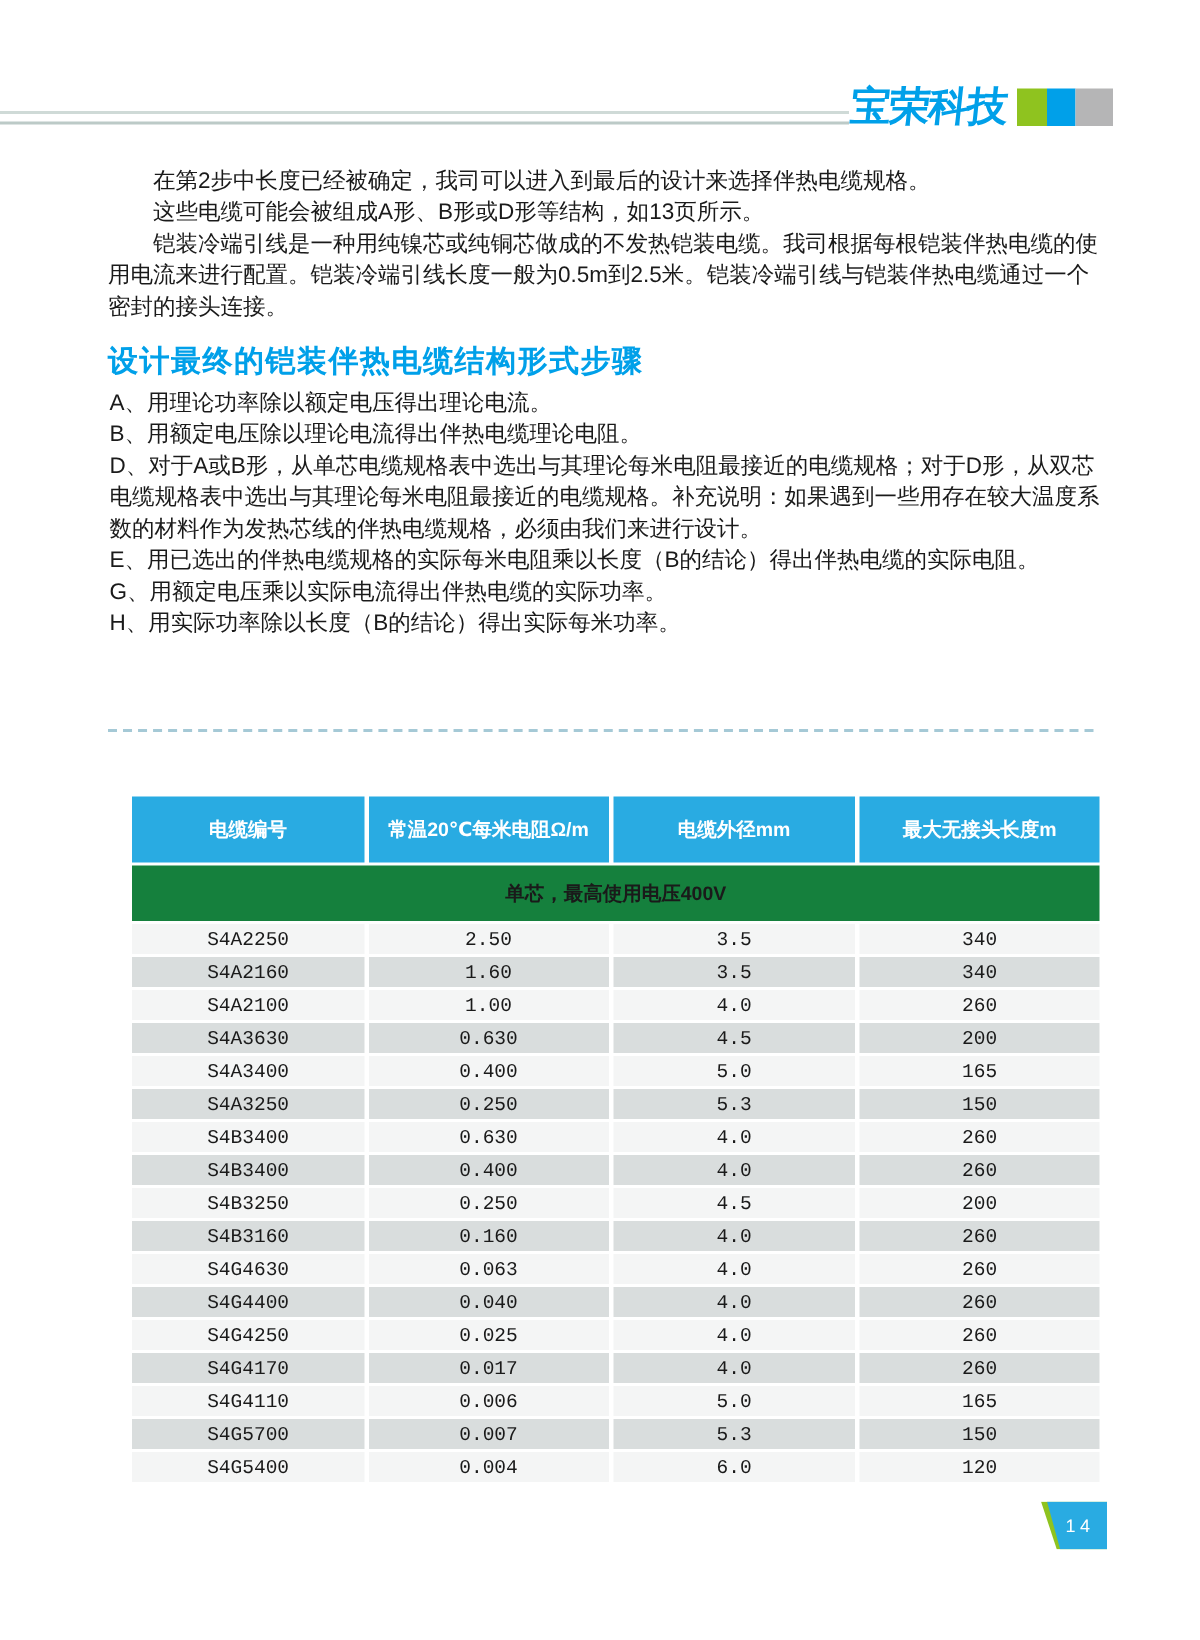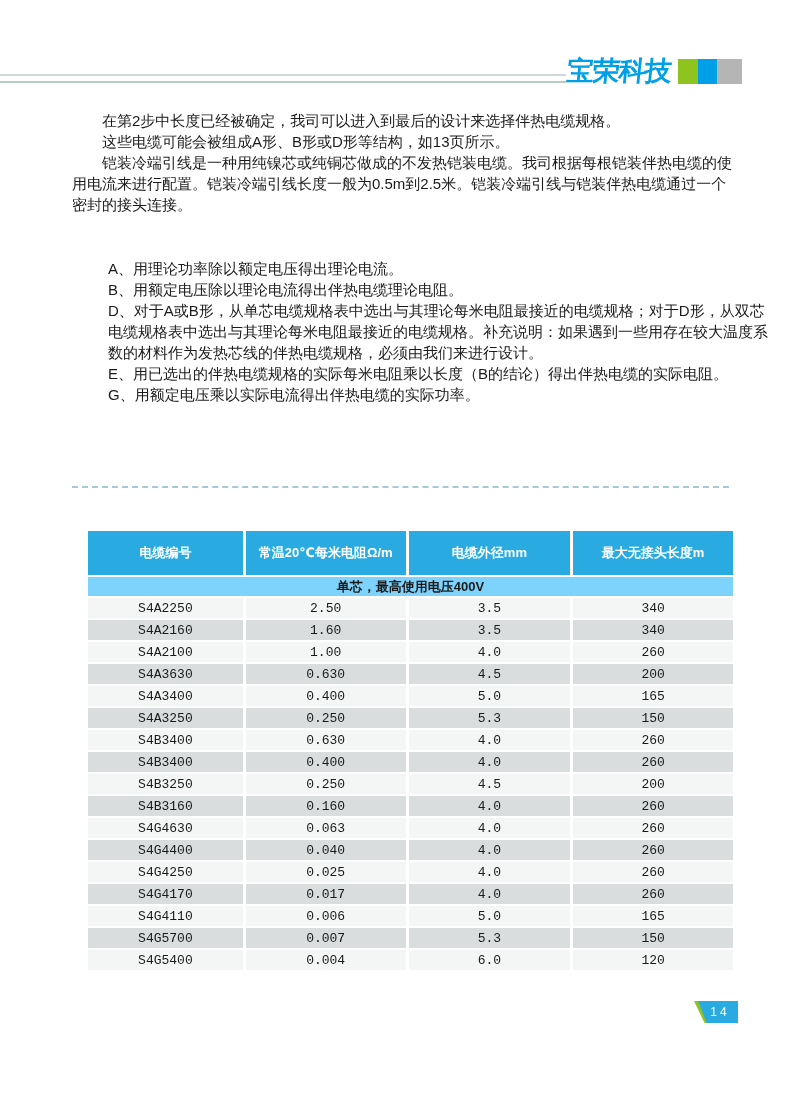--- a/index.html
+++ b/index.html
@@ -26,47 +26,47 @@
   .intro { position:absolute; top:110px; left:72px; width:660px;
            font-size:15px; line-height:21px; }
   .intro p { text-indent:2em; }
 
   
   .section-title { position:absolute; top:227px; left:72px;
                    font-size:20px; font-weight:bold; color:#00a0e9; letter-spacing:1px; }
 
   
   .steps { position:absolute; top:258px; left:73px; width:660px;
-           font-size:15px; line-height:21px;margin-left:35px; }
+           font-size:15px; line-height:21px; }
 
   
   .dashed-divider { position:absolute; top:486px; left:72px; width:657px;
                     border-top:2px dashed #a5c9d6; }
 
   
   .table-caption { position:absolute; top:508px; left:88px; width:645px;
                    text-align:center; font-size:13px; font-weight:bold; }
 
   
   .spec-table { position:absolute; top:531px; left:88px; width:645px; background:#ffffff; }
   .grid4 { display:grid; grid-template-columns:157fr 162fr 164fr 162fr; column-gap:3px; }
   .th { background:#29abe2; color:#ffffff; font-size:13px; font-weight:bold;
         height:44px; display:flex; align-items:center; justify-content:center;
         white-space:nowrap; }
-  .group-row { margin-top:2px; background:#7dd3fc; height:19px;
+  .group-row { margin-top:2px; background:#15803d; height:37px;
                display:flex; align-items:center; justify-content:center;
                font-size:13px; font-weight:bold; }
   .tr { margin-top:2px;font-family:Liberation Mono, monospace; }
   .td { height:20px; display:flex; align-items:center; justify-content:center;
         font-size:13px; }
   #tbody .tr:nth-child(odd)  .td { background:#f4f5f5; }
   #tbody .tr:nth-child(even) .td { background:#d9dddd; }
 
   
-  .page-badge { position:absolute; top:1001px; left:694px; width:44px; height:22px; }
+  .page-badge { position:absolute; top:1001px; left:694px; width:44px; height:32px; }
   .badge-green { position:absolute; inset:0; background:#8fc31f;
                  clip-path:polygon(0 0,100% 0,100% 100%,24% 100%); }
   .badge-blue { position:absolute; top:0; bottom:0; left:4px; right:0; background:#29abe2;
                 clip-path:polygon(0 0,100% 0,100% 100%,22% 100%);
                 display:flex; align-items:center; justify-content:center;
                 color:#ffffff; font-size:12px; letter-spacing:3px; padding-left:4px; }
 </style>
 </head>
 <body>
 
@@ -81,27 +81,29 @@
     <span class="sq sq-blue"></span>
     <span class="sq sq-gray"></span>
   </div>
 
   <div class="intro" id="intro">
       <p>在第2步中长度已经被确定，我司可以进入到最后的设计来选择伴热电缆规格。</p>
       <p>这些电缆可能会被组成A形、B形或D形等结构，如13页所示。</p>
       <p>铠装冷端引线是一种用纯镍芯或纯铜芯做成的不发热铠装电缆。我司根据每根铠装伴热电缆的使用电流来进行配置。铠装冷端引线长度一般为0.5m到2.5米。铠装冷端引线与铠装伴热电缆通过一个密封的接头连接。</p>
     </div>
 
+  <div class="section-title">设计最终的铠装伴热电缆结构形式步骤</div>
 
   <div class="steps" id="steps">
       <div class="step">A、用理论功率除以额定电压得出理论电流。</div>
       <div class="step">B、用额定电压除以理论电流得出伴热电缆理论电阻。</div>
       <div class="step">D、对于A或B形，从单芯电缆规格表中选出与其理论每米电阻最接近的电缆规格；对于D形，从双芯电缆规格表中选出与其理论每米电阻最接近的电缆规格。补充说明：如果遇到一些用存在较大温度系数的材料作为发热芯线的伴热电缆规格，必须由我们来进行设计。</div>
       <div class="step">E、用已选出的伴热电缆规格的实际每米电阻乘以长度（B的结论）得出伴热电缆的实际电阻。</div>
       <div class="step">G、用额定电压乘以实际电流得出伴热电缆的实际功率。</div>
+      <div class="step">H、用实际功率除以长度（B的结论）得出实际每米功率。</div>
     </div>
 
   <div class="dashed-divider"></div>
 
 
   <div class="spec-table">
     <div class="grid4" id="thead">
         <div class="th">电缆编号</div>
         <div class="th">常温20℃每米电阻Ω/m</div>
         <div class="th">电缆外径mm</div>

